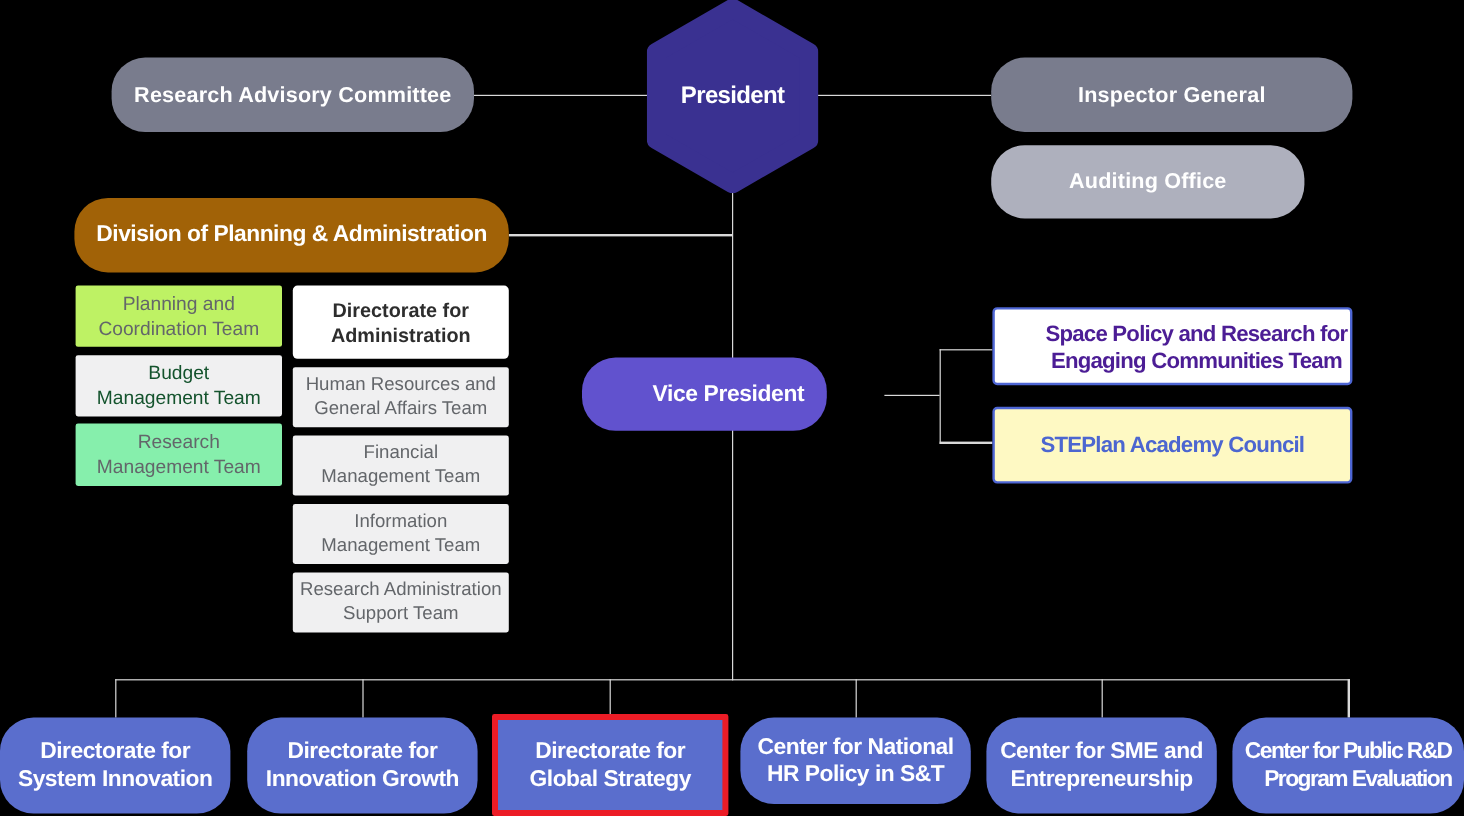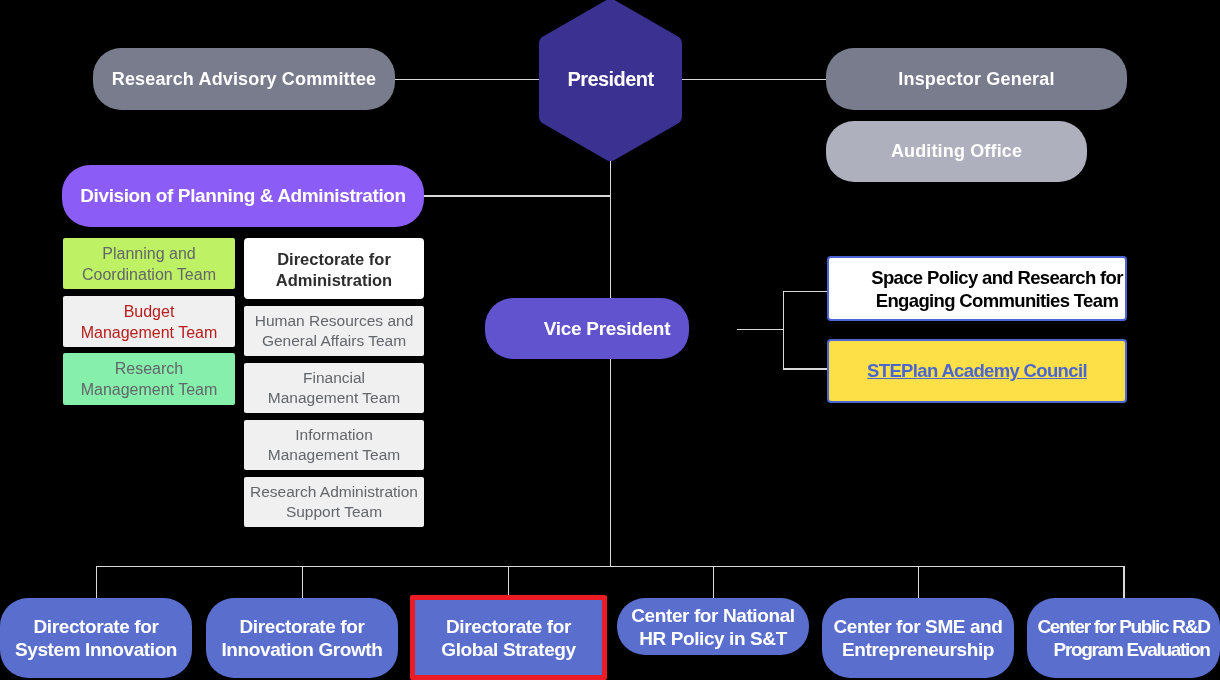--- a/index.html
+++ b/index.html
@@ -32,37 +32,37 @@
 
   <svg style="position:absolute;left:539px;top:-1px;" width="143" height="162" viewBox="0 0 143 162">
     <polygon points="71.5,8 135,44.5 135,117.5 71.5,154 8,117.5 8,44.5" fill="#3a3191" stroke="#3a3191" stroke-width="16" stroke-linejoin="round"></polygon>
     <text x="71.5" y="87" text-anchor="middle" fill="#fff" font-family="Liberation Sans, sans-serif" font-size="20px" font-weight="bold" letter-spacing="-0.55">President</text>
   </svg>
 
   <div class="box w" style="left:93px;top:48px;width:302px;height:62px;background:#797c8d;font-size:18px;letter-spacing:0.15px;">Research Advisory Committee</div>
   <div class="box w" style="left:826px;top:48px;width:301px;height:62px;background:#797c8d;font-size:18px;letter-spacing:0.2px;">Inspector General</div>
   <div class="box w" style="left:826px;top:121px;width:261px;height:61px;background:#aeb0bd;font-size:18px;letter-spacing:0.15px;">Auditing Office</div>
 
-  <div class="box w" style="left:62px;top:165px;width:362px;height:62px;background:#8b5cf6;font-size:19px;letter-spacing:-0.4px;">Division of Planning &amp; Administration</div>
+  <div class="box w" style="left:62px;top:165px;width:362px;height:62px;background:#a16207;font-size:19px;letter-spacing:-0.4px;">Division of Planning &amp; Administration</div>
 
   <div class="box" style="left:63px;top:238px;width:172px;height:51px;background:#bef264;color:#63666a;font-size:16px;line-height:21px;">Planning and<br>Coordination Team</div>
-  <div class="box" style="left:63px;top:296px;width:172px;height:51px;background:#f0f0f1;color:#b91c1c;font-size:16px;line-height:21px;">Budget<br>Management Team</div>
+  <div class="box" style="left:63px;top:296px;width:172px;height:51px;background:#f0f0f1;color:#14532d;font-size:16px;line-height:21px;">Budget<br>Management Team</div>
   <div class="box" style="left:63px;top:353px;width:172px;height:51.5px;background:#86efac;color:#63666a;font-size:16px;line-height:21px;">Research<br>Management Team</div>
 
   <div class="box" style="left:244px;top:238px;width:180px;height:61px;background:#fff;border-radius:4px;color:#2d2d2d;font-size:16.5px;font-weight:bold;line-height:21px;padding-top:3px;">Directorate for<br>Administration</div>
   <div class="box" style="left:244px;top:306px;width:180px;height:50px;background:#f0f0f1;color:#63666a;font-size:15.5px;line-height:20px;">Human Resources and<br>General Affairs Team</div>
   <div class="box" style="left:244px;top:363px;width:180px;height:50px;background:#f0f0f1;color:#63666a;font-size:15.5px;line-height:20px;">Financial<br>Management Team</div>
   <div class="box" style="left:244px;top:420px;width:180px;height:50px;background:#f0f0f1;color:#63666a;font-size:15.5px;line-height:20px;text-align:center;">Information<br>Management Team</div>
   <div class="box" style="left:244px;top:477px;width:180px;height:50px;background:#f0f0f1;color:#63666a;font-size:15.5px;line-height:20px;">Research Administration<br>Support Team</div>
 
   <div class="box w" style="left:485px;top:298px;width:204px;height:61px;background:#6152ce;font-size:19px;letter-spacing:-0.3px;padding-left:40px;">Vice President</div>
 
-  <div class="box" style="left:827px;top:256px;width:300px;height:65px;background:#fff;border:2px solid #4e66d4;border-radius:4px;color:#000000;font-size:18.5px;font-weight:bold;line-height:23px;letter-spacing:-0.65px;padding-left:40px;">Space Policy and Research for<br>Engaging Communities Team</div>
-  <div class="box" style="left:827px;top:339px;width:300px;height:64px;background:#fde047;border:2px solid #4e66d4;border-radius:4px;color:#4c66d0;font-size:18.5px;font-weight:bold;letter-spacing:-0.65px;text-decoration:underline;">STEPlan Academy Council</div>
+  <div class="box" style="left:827px;top:256px;width:300px;height:65px;background:#fff;border:2px solid #4e66d4;border-radius:4px;color:#4c1d95;font-size:18.5px;font-weight:bold;line-height:23px;letter-spacing:-0.65px;padding-left:40px;">Space Policy and Research for<br>Engaging Communities Team</div>
+  <div class="box" style="left:827px;top:339px;width:300px;height:64px;background:#fef9c3;border:2px solid #4e66d4;border-radius:4px;color:#4c66d0;font-size:18.5px;font-weight:bold;letter-spacing:-0.65px;">STEPlan Academy Council</div>
 
   <div class="box w" style="left:0px;top:598px;width:192px;height:80px;background:#5a6ecd;font-size:19px;line-height:23px;letter-spacing:-0.4px;">Directorate for<br>System Innovation</div>
   <div class="box w" style="left:206px;top:598px;width:192px;height:80px;background:#5a6ecd;font-size:19px;line-height:23px;letter-spacing:-0.4px;">Directorate for<br>Innovation Growth</div>
   <div class="box w" style="left:410px;top:595px;width:197px;height:85px;background:#5a6ecd;border:5px solid #ec1c26;border-radius:2px;font-size:19px;line-height:23px;letter-spacing:-0.4px;">Directorate for<br>Global Strategy</div>
-  <div class="box w" style="left:617px;top:598px;width:192px;height:57px;background:#5a6ecd;font-size:19px;line-height:23px;letter-spacing:-0.4px;">Center for National<br>HR Policy in S&amp;T</div>
+  <div class="box w" style="left:617px;top:598px;width:192px;height:72px;background:#5a6ecd;font-size:19px;line-height:23px;letter-spacing:-0.4px;">Center for National<br>HR Policy in S&amp;T</div>
   <div class="box w" style="left:822px;top:598px;width:192px;height:80px;background:#5a6ecd;font-size:19px;line-height:23px;letter-spacing:-0.4px;">Center for SME and<br>Entrepreneurship</div>
   <div class="box w" style="left:1027px;top:598px;width:193px;height:80px;background:#5a6ecd;font-size:19px;line-height:23px;letter-spacing:-1.3px;text-align:right;">Center for Public R&amp;D<br>Program Evaluation</div>
 
 </div>
 
 </body></html>

